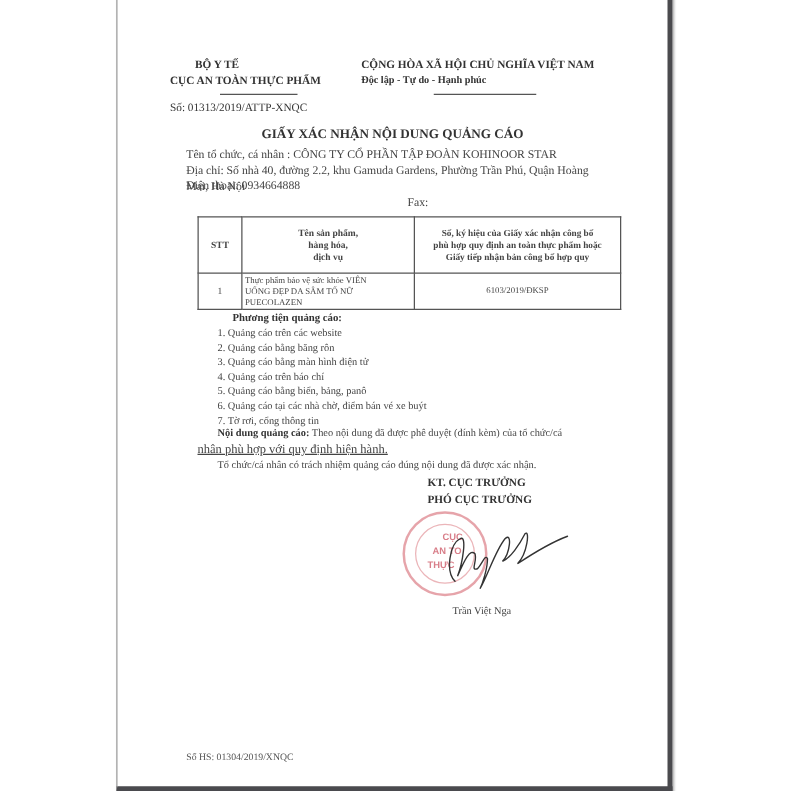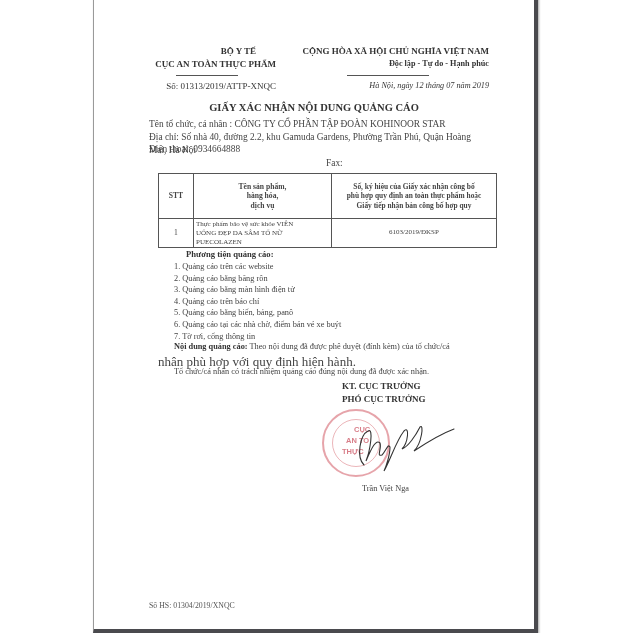--- a/index.html
+++ b/index.html
@@ -12,21 +12,21 @@
     background:#fff;
     border-left:1px solid #9a9a9a;
     border-top:3px solid #4a4a4a;
     border-right:4px solid #4a4a4e;
     border-bottom:4px solid #4a4a4e;
     box-shadow: 1px 1px 2px rgba(0,0,0,0.35);
   }
   .abs { position:absolute; white-space:nowrap; }
   .b { font-weight:bold; }
   .i { font-style:italic; }
-  .hdr { font-size:9px; text-align:right; color:#333;font-family:Liberation Serif, serif; }
+  .hdr { font-size:9px; text-align:left; color:#333;font-family:Liberation Serif, serif; }
   .rule { position:absolute; height:1px; background:#555; }
   .t { font-size:9.4px; color:#444; }
   table.main {
     position:absolute; left:64px; top:174px; border-collapse:collapse; font-size:7.6px; color:#444;
   }
   table.main td { border:1.2px solid #555; text-align:center; vertical-align:middle; padding:0 2px; line-height:9.5px; }
   .list { position:absolute; left:80px; top:262px; font-size:8.3px; line-height:11.6px; color:#444; }
   .stamp {
     position:absolute; left:228px; top:410px; width:64px; height:64px; border-radius:50%;
     border:2px solid rgba(210,90,100,0.55);
@@ -44,21 +44,20 @@
 <div class="page">
 
   <div class="abs hdr b" style="left:62px;top:47px;width:100px;">BỘ Y TẾ</div>
   <div class="abs hdr b" style="left:42px;top:60px;width:140px;">CỤC AN TOÀN THỰC PHẨM</div>
   <div class="rule" style="left:82px;top:76px;width:62px;"></div>
   <div class="abs hdr" style="left:42px;top:82px;width:140px;">Số: 01313/2019/ATTP-XNQC</div>
 
   <div class="abs hdr b" style="left:195px;top:47px;width:200px;">CỘNG HÒA XÃ HỘI CHỦ NGHĨA VIỆT NAM</div>
   <div class="abs hdr b" style="left:195px;top:60px;width:200px;font-size:8.2px;">Độc lập - Tự do - Hạnh phúc</div>
   <div class="rule" style="left:253px;top:76px;width:82px;"></div>
-  <div class="abs hdr i" style="left:195px;top:82px;width:200px;font-size:8.2px;">Hà Nội, ngày 12 tháng 07 năm 2019</div>
 
   <div class="abs b" style="left:0;top:103px;width:440px;text-align:center;font-size:10.5px;color:#333;">GIẤY XÁC NHẬN NỘI DUNG QUẢNG CÁO</div>
 
   <div class="abs t" style="left:55px;top:120px;">Tên tổ chức, cá nhân : CÔNG TY CỔ PHẦN TẬP ĐOÀN KOHINOOR STAR</div>
   <div class="abs t" style="left:55px;top:133px;">Địa chỉ: Số nhà 40, đường 2.2, khu Gamuda Gardens, Phường Trần Phú, Quận Hoàng</div>
   <div class="abs t" style="left:55px;top:146px;">Mai, Hà Nội</div>
   <div class="abs t" style="left:55px;top:145px;">Điện thoại: 0934664888</div>
   <div class="abs t" style="left:232px;top:159px;">Fax:</div>
 
   <table class="main">
@@ -95,21 +94,21 @@
     <div>3. Quảng cáo bằng màn hình điện tử</div>
     <div>4. Quảng cáo trên báo chí</div>
     <div>5. Quảng cáo bằng biển, bảng, panô</div>
     <div>6. Quảng cáo tại các nhà chờ, điểm bán vé xe buýt</div>
     <div>7. Tờ rơi, cổng thông tin</div>
   </div>
 
   <div class="abs" style="left:80px;top:343px;font-size:8.3px;color:#444;">
     <span class="b" style="color:#333;">Nội dung quảng cáo:</span><span> Theo nội dung đã được phê duyệt (đính kèm) của tổ chức/cá</span>
   </div>
-  <div class="abs" style="left:64px;top:355px;font-size:13px;color:#444;">nhân phù hợp với quy định hiện hành.</div>
+  <div class="abs" style="left:64px;top:355px;font-size:10px;color:#444;text-decoration:underline;">nhân phù hợp với quy định hiện hành.</div>
   <div class="abs" style="left:80px;top:368px;font-size:8.3px;color:#444;">Tổ chức/cá nhân có trách nhiệm quảng cáo đúng nội dung đã được xác nhận.</div>
 
   <div class="abs b" style="left:248px;top:382px;font-size:9px;color:#333;">KT. CỤC TRƯỞNG</div>
   <div class="abs b" style="left:248px;top:395px;font-size:9px;color:#333;">PHÓ CỤC TRƯỞNG</div>
 
   <div class="stamp">
     <div class="stamp-inner"></div>
     <div class="stamp-txt" style="left:30px;top:14px;">CỤC</div>
     <div class="stamp-txt" style="left:22px;top:25px;">AN TO</div>
     <div class="stamp-txt" style="left:18px;top:36px;">THỰC</div>

